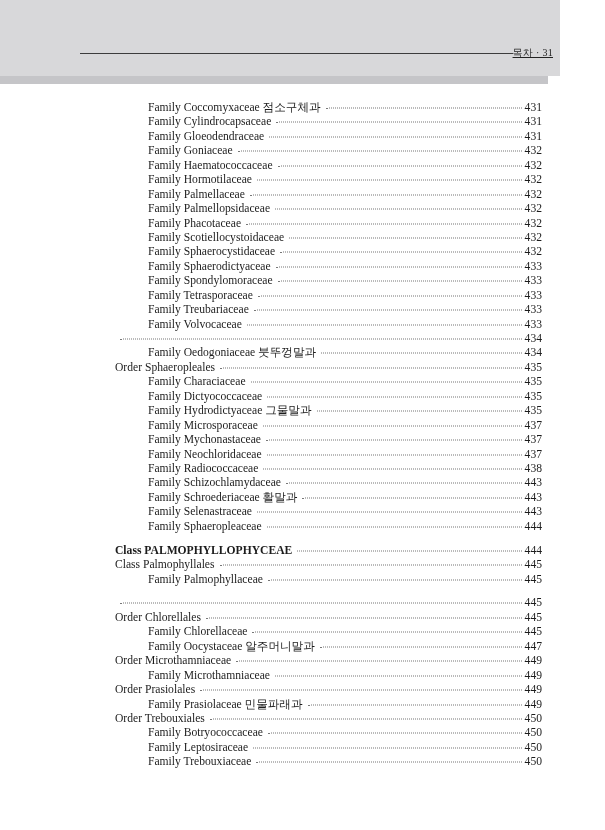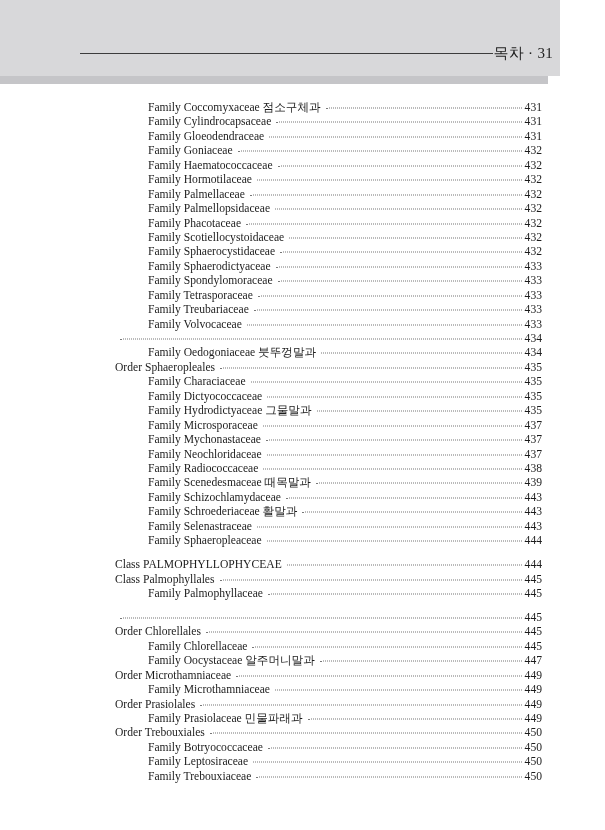--- a/index.html
+++ b/index.html
@@ -17,32 +17,33 @@
   .shadow-strip{
     position:absolute;top:76px;left:0;width:548px;height:8px;
     background:#c5c5c8;
   }
   .header-row{
     position:absolute;top:46px;left:80px;width:473px;height:14px;
     display:flex;align-items:center;
   }
   .header-rule{flex:1;height:1px;background:#3c3c3c;}
   .header-label{
-    font-size:15px;color:#222;white-space:nowrap;
+    font-size:10px;color:#222;white-space:nowrap;
     letter-spacing:0.3px;
+    text-decoration:underline;
   }
   
   .toc{
     position:absolute;top:101px;left:115px;right:63px;
     font-size:11.6px;line-height:14.45px;
   }
   .row{display:flex;align-items:baseline;height:14.45px;white-space:nowrap;}
   .row.gap{margin-top:9.5px;}
   .row.lvl-family{padding-left:33px;}
-  .row.lvl-class .label{font-weight:normal;}
+  .row.lvl-class .label{font-weight:bold;}
   .label{flex:0 0 auto;}
   .leader{
     flex:1 1 auto;min-width:8px;
     border-bottom:1px dotted #777;
     margin:0 3px 0 5px;
     transform:translateY(-2.5px);
   }
   .pagenum{flex:0 0 auto;}
 </style>
 </head>
@@ -181,25 +182,20 @@
         <span class="label">Family Neochloridaceae</span>
         <span class="leader"></span>
         <span class="pagenum">437</span>
       </div>
       <div class="row lvl-family">
         <span class="label">Family Radiococcaceae</span>
         <span class="leader"></span>
         <span class="pagenum">438</span>
       </div>
       <div class="row lvl-family">
-        <span class="label">Family Scenedesmaceae 때목말과</span>
-        <span class="leader"></span>
-        <span class="pagenum">439</span>
-      </div>
-      <div class="row lvl-family">
         <span class="label">Family Schizochlamydaceae</span>
         <span class="leader"></span>
         <span class="pagenum">443</span>
       </div>
       <div class="row lvl-family">
         <span class="label">Family Schroederiaceae 활말과</span>
         <span class="leader"></span>
         <span class="pagenum">443</span>
       </div>
       <div class="row lvl-family">

